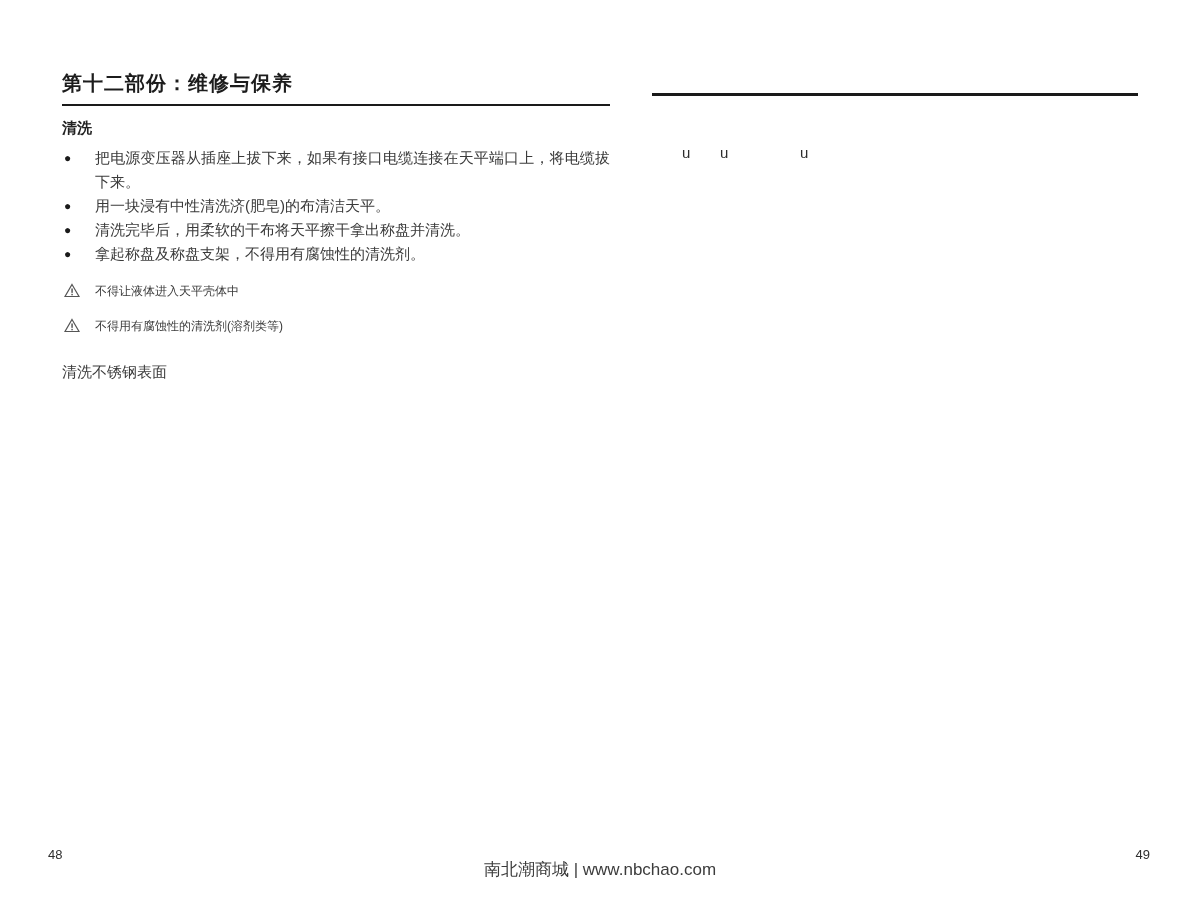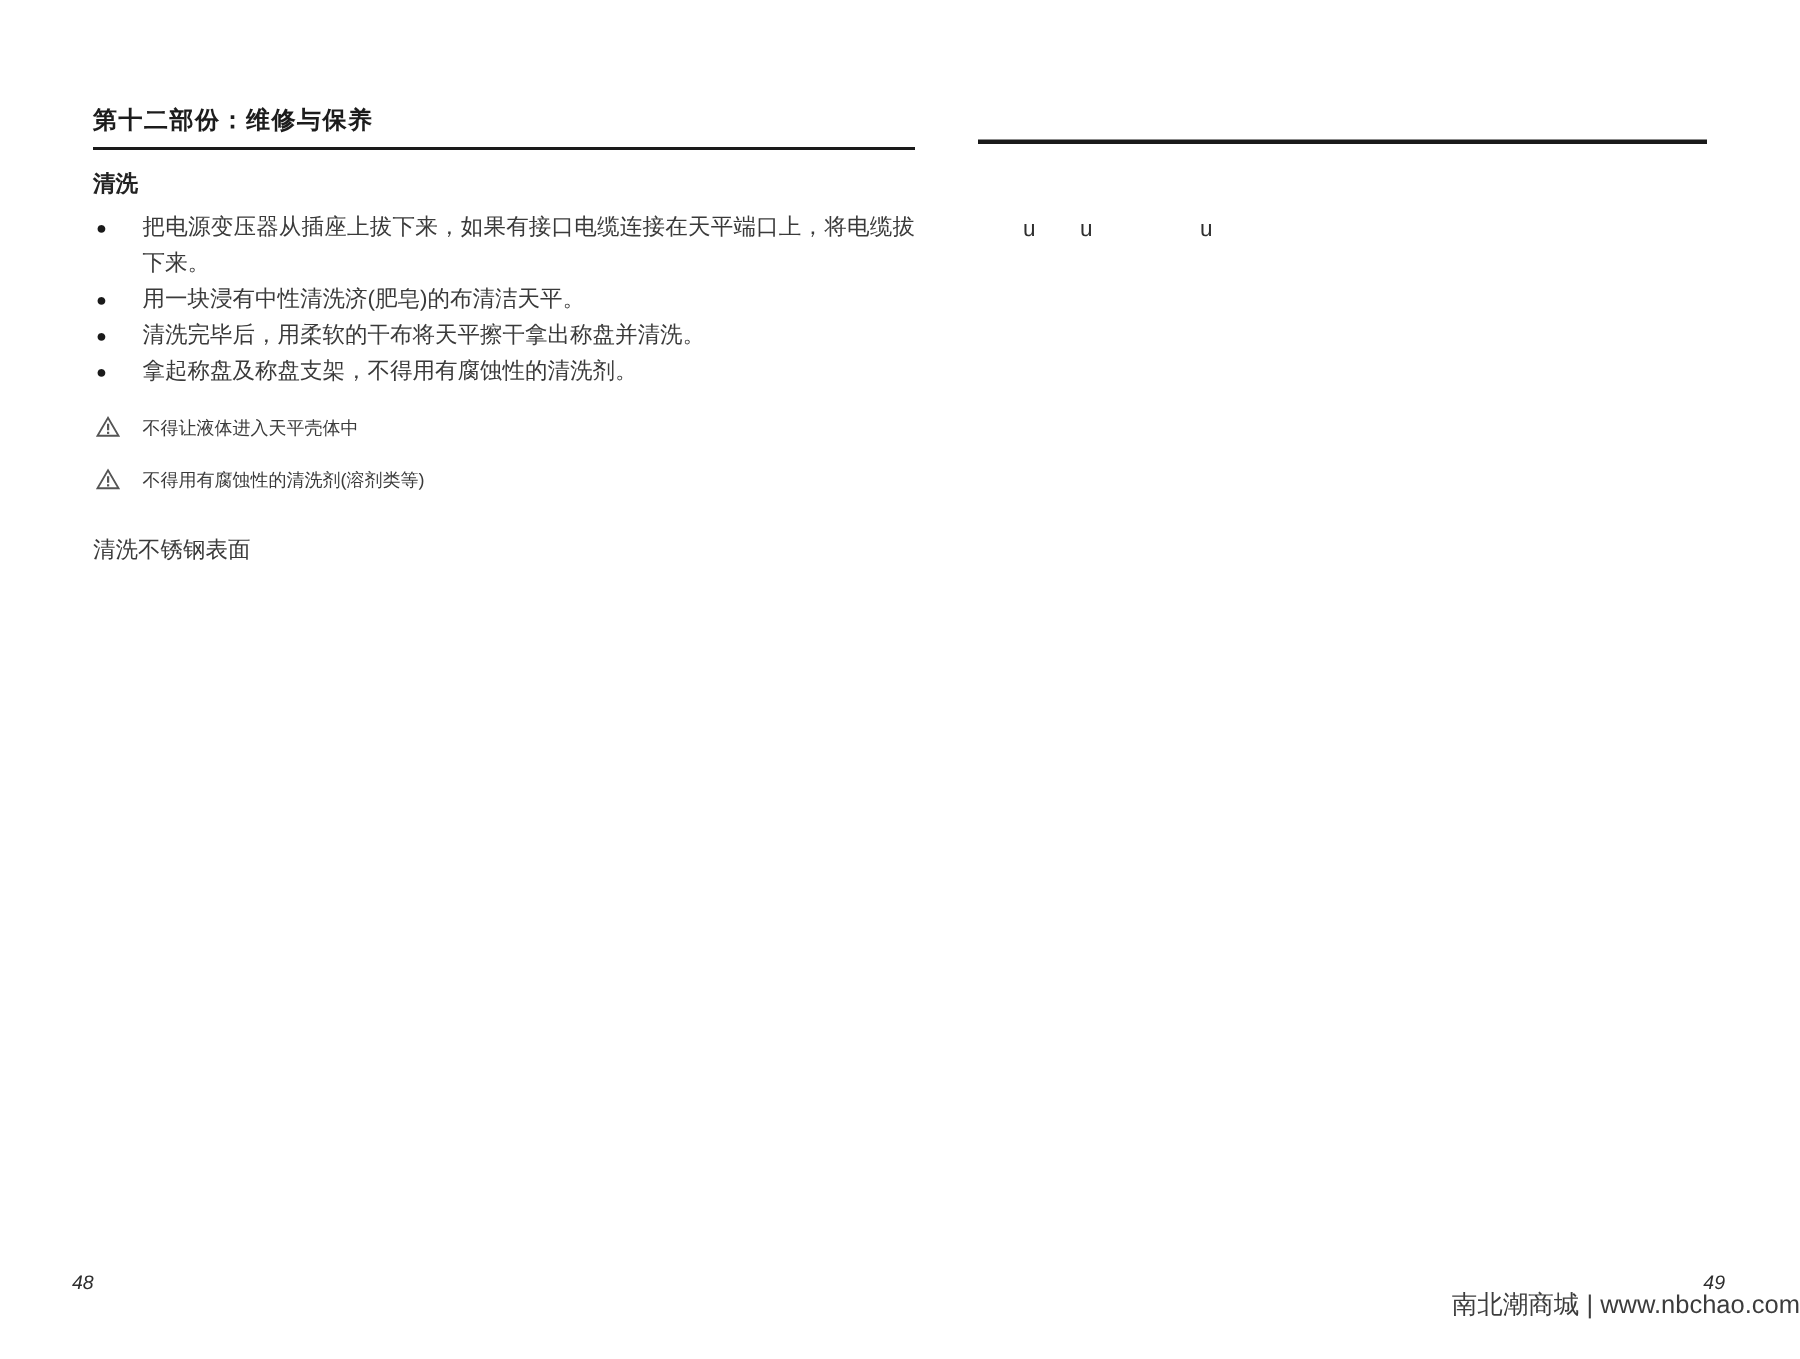--- a/index.html
+++ b/index.html
@@ -13,21 +13,21 @@
   }
 
   
   .left-col {
     position: absolute;
     left: 62px;
     top: 70px;
     width: 548px;
   }
   .section-title {
-    font-size: 16px;
+    font-size: 20px;
     font-weight: bold;
     color: #1c1c1c;
     letter-spacing: 1px;
     padding-bottom: 7px;
     border-bottom: 2px solid #1a1a1a;
   }
   .sub-heading {
     font-size: 15px;
     font-weight: bold;
     color: #222222;
@@ -109,30 +109,29 @@
   .u-marker.m0 { left: 30px; }
   .u-marker.m1 { left: 68px; }
   .u-marker.m2 { left: 148px; }
 
   
   .page-number {
     position: absolute;
     top: 847px;
     font-size: 13px;
     color: #2e2e2e;
-    font-style: italic;
   }
   .page-number.left  { left: 48px; }
   .page-number.right { right: 50px; }
   .footer-watermark {
     position: absolute;
     top: 858px;
     left: 0;
     width: 100%;
-    text-align: right;
+    text-align: center;
     font-size: 17px;
     color: #3c3c3c;
   }
 </style>
 </head>
 <body>
 
 <div class="left-col">
 
   <div class="section-title">第十二部份：维修与保养</div>

